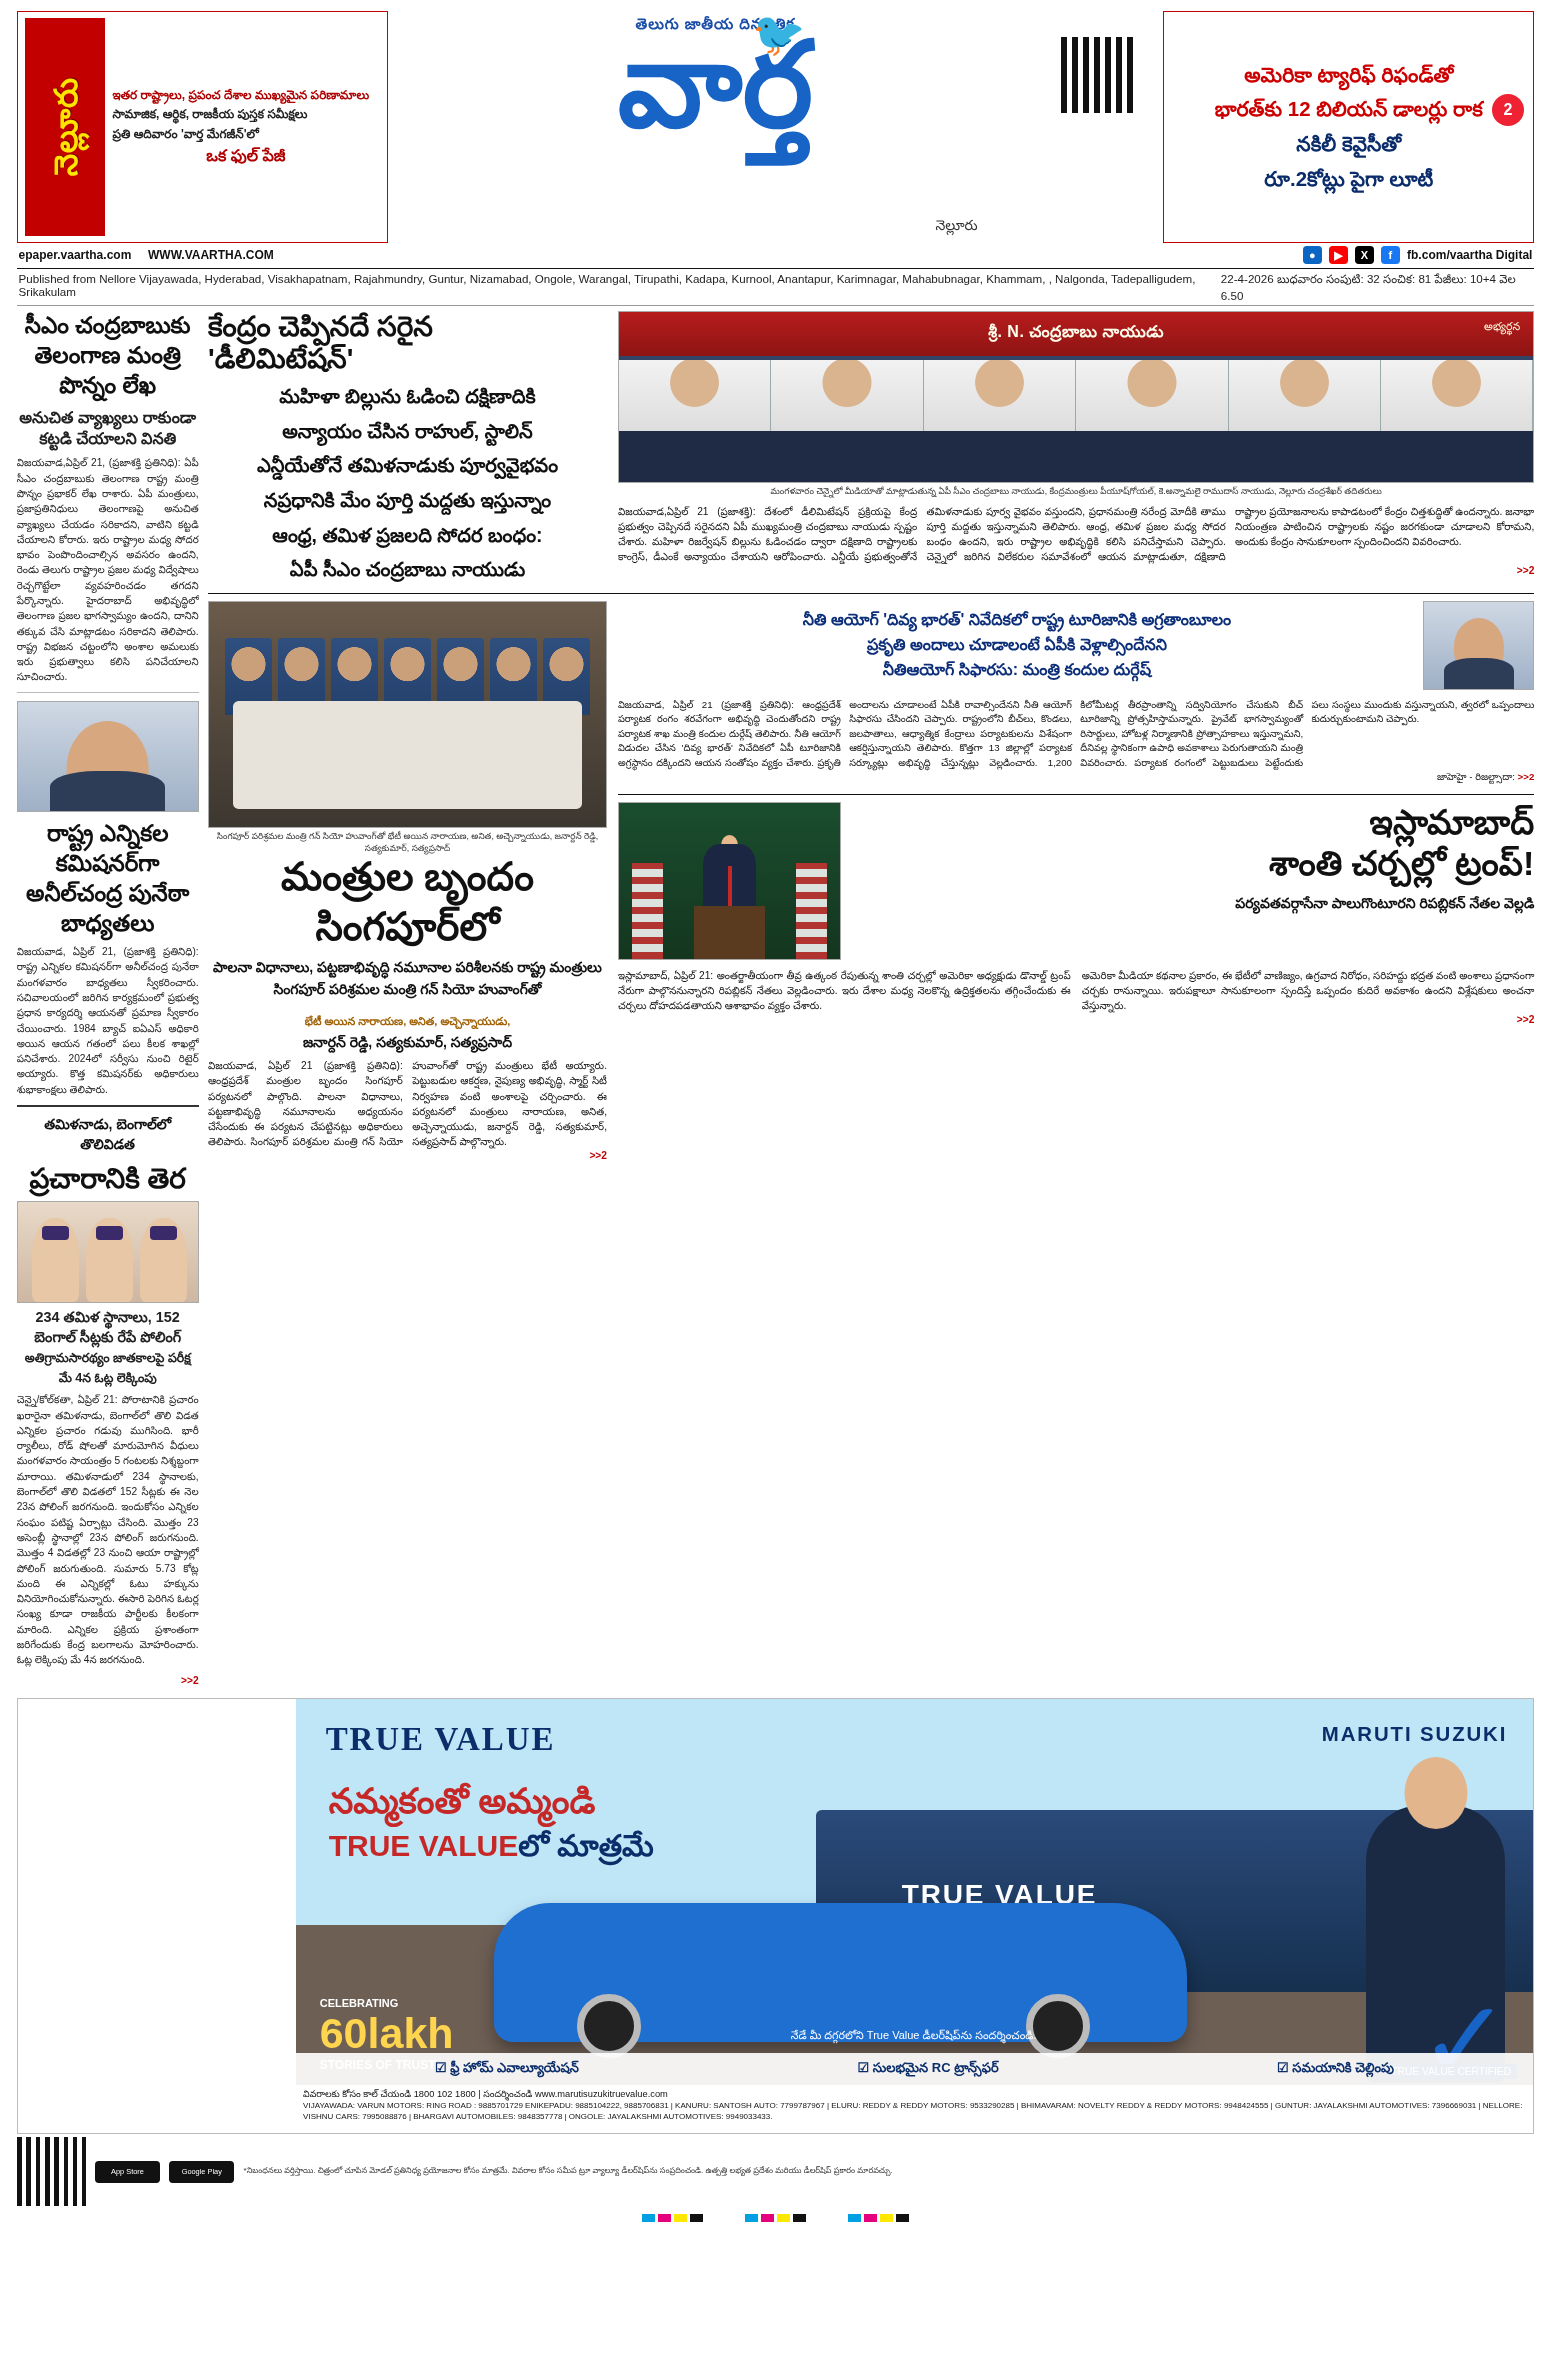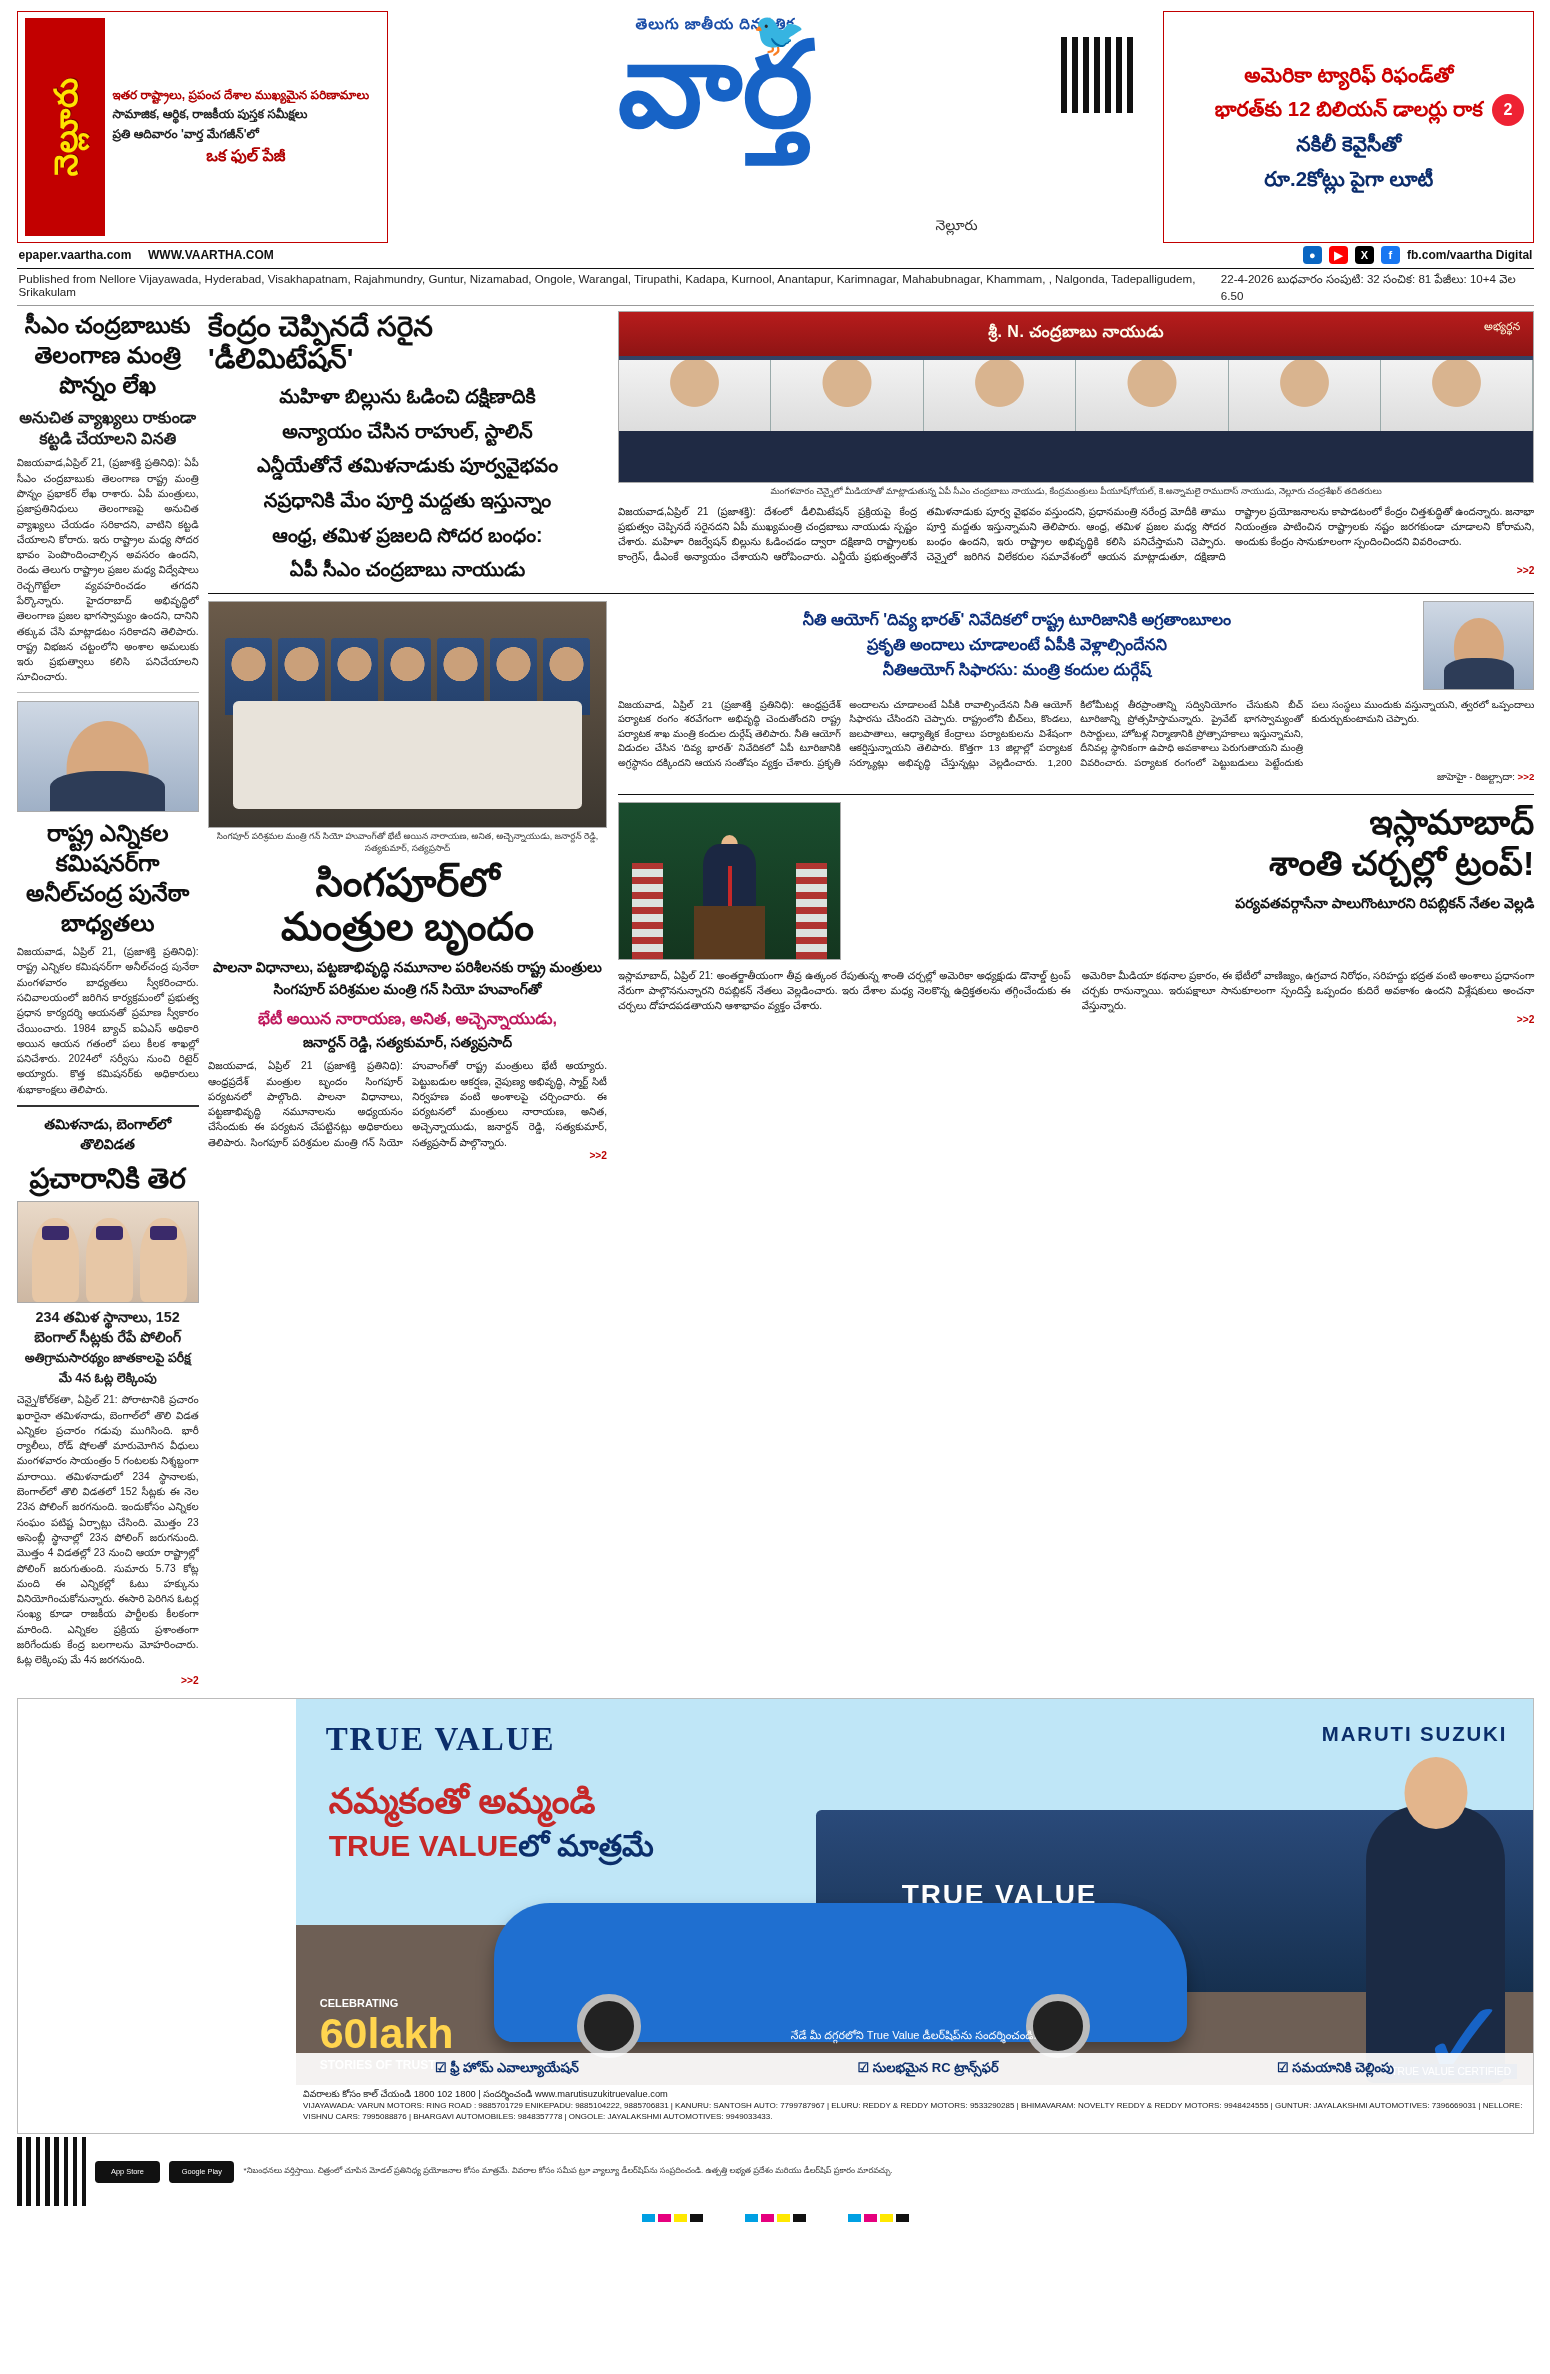--- a/index.html
+++ b/index.html
@@ -302,25 +302,25 @@
                 <i></i>
                 <i></i>
                 <i></i>
                 <i></i>
                 <i></i>
                 <i></i>
               </div>
             <div class="tbl"></div>
           </div>
           <div class="cap">సింగపూర్ పరిశ్రమల మంత్రి గన్ సియో హువాంగ్‌తో భేటీ అయిన నారాయణ, అనిత, అచ్చెన్నాయుడు, జనార్దన్ రెడ్డి, సత్యకుమార్, సత్యప్రసాద్</div>
+          <div class="h-big" style="font-size:39px;">మంత్రుల బృందం</div>
           <div class="h-big" style="font-size:39px;margin-top:5.6px;">సింగపూర్‌లో</div>
-          <div class="h-big" style="font-size:39px;">మంత్రుల బృందం</div>
           <div class="deck" style="color:#111;font-size:14px;">పాలనా విధానాలు, పట్టణాభివృద్ధి నమూనాల పరిశీలనకు రాష్ట్ర మంత్రులు</div>
           <div class="deck" style="color:#111;font-size:14px;margin-top:1.9px;">సింగపూర్ పరిశ్రమల మంత్రి గన్ సియో హువాంగ్‌తో</div>
-          <div class="deck" style="color:#be185d;font-size:16px;margin-top:8px;">భేటీ అయిన నారాయణ, అనిత, అచ్చెన్నాయుడు,</div>
+          <div class="deck" style="color:#a16207;font-size:11px;margin-top:15px;">భేటీ అయిన నారాయణ, అనిత, అచ్చెన్నాయుడు,</div>
           <div class="deck" style="color:#111;font-size:14px;margin-top:1.9px;">జనార్దన్ రెడ్డి, సత్యకుమార్, సత్యప్రసాద్</div>
           <div class="twocol" style="margin-top:5.6px;">విజయవాడ, ఏప్రిల్ 21 (ప్రజాశక్తి ప్రతినిధి): ఆంధ్రప్రదేశ్ మంత్రుల బృందం సింగపూర్ పర్యటనలో పాల్గొంది. పాలనా విధానాలు, పట్టణాభివృద్ధి నమూనాలను అధ్యయనం చేసేందుకు ఈ పర్యటన చేపట్టినట్లు అధికారులు తెలిపారు. సింగపూర్ పరిశ్రమల మంత్రి గన్ సియో హువాంగ్‌తో రాష్ట్ర మంత్రులు భేటీ అయ్యారు. పెట్టుబడుల ఆకర్షణ, నైపుణ్య అభివృద్ధి, స్మార్ట్ సిటీ నిర్వహణ వంటి అంశాలపై చర్చించారు. ఈ పర్యటనలో మంత్రులు నారాయణ, అనిత, అచ్చెన్నాయుడు, జనార్దన్ రెడ్డి, సత్యకుమార్, సత్యప్రసాద్ పాల్గొన్నారు.</div>
           <div style="text-align:right;font-size:10.2px;" class="more">&gt;&gt;2</div>
         </div>
 
         <div style="flex:1;">
           <div style="display:flex;gap:7.4px;align-items:flex-start;">
             <div style="flex:1;">
               <div class="deck">నీతి ఆయోగ్ 'దివ్య భారత్' నివేదికలో రాష్ట్ర టూరిజానికి అగ్రతాంబూలం</div>
               <div class="deck" style="margin-top:1.9px;">ప్రకృతి అందాలు చూడాలంటే ఏపీకి వెళ్లాల్సిందేనని</div>

